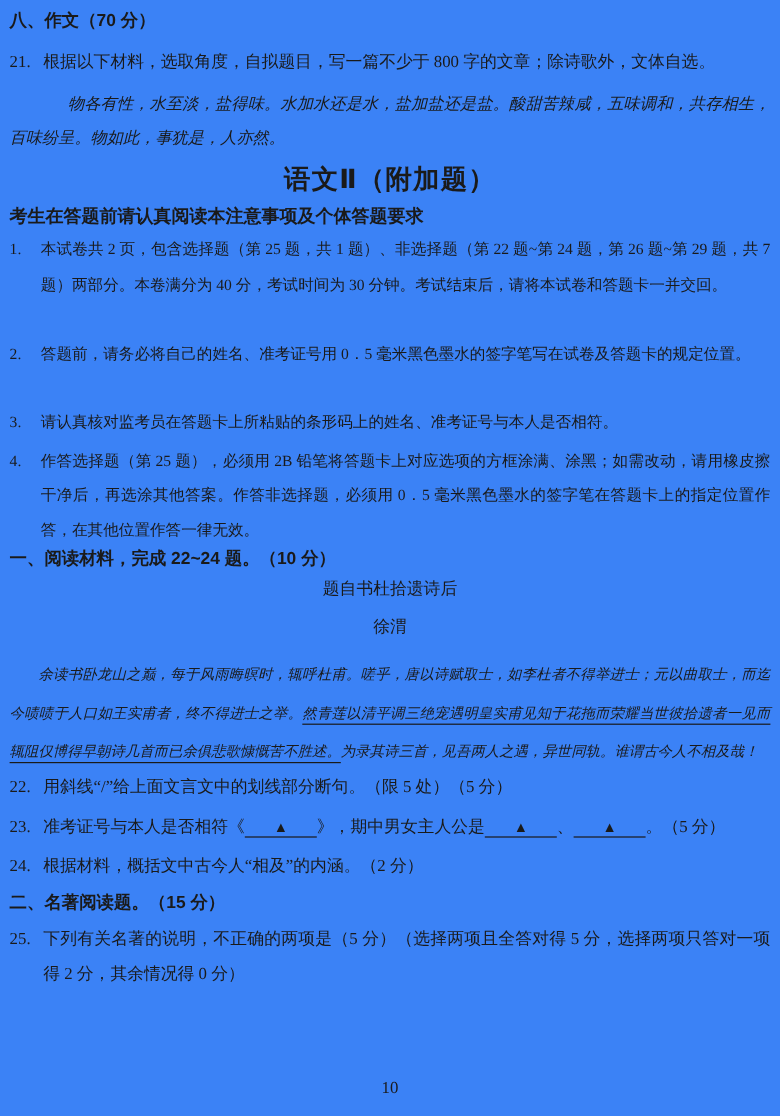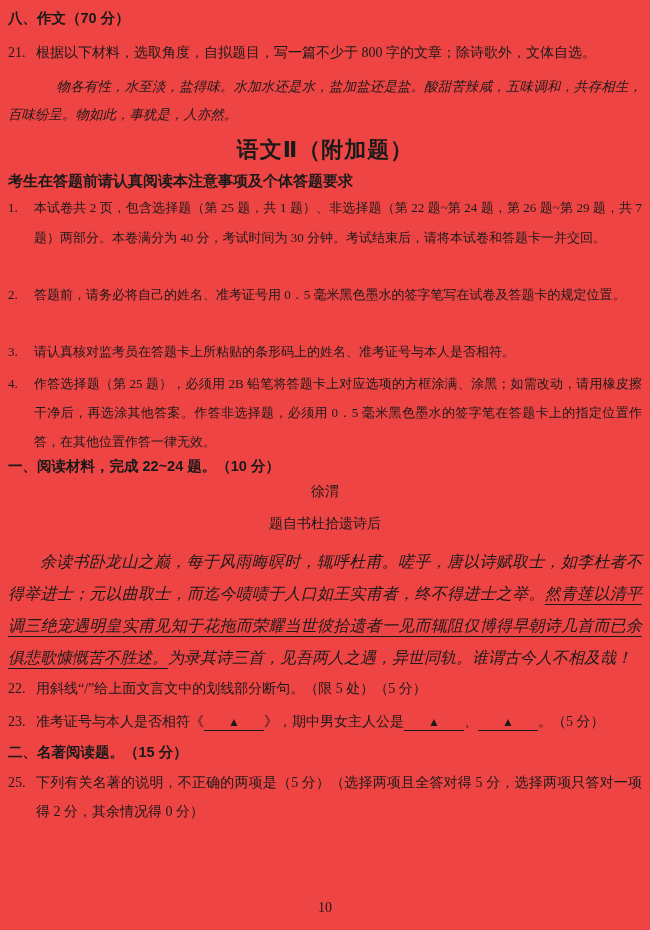--- a/index.html
+++ b/index.html
@@ -1,21 +1,21 @@
 <!DOCTYPE html>
 <html><head>
 <meta charset="utf-8">
 <style>
   html,body{margin:0;padding:0;background:#ffffff;}
   .page{
     position:relative;
     width:650px;height:930px;
     box-sizing:border-box;
     padding:8px 8px 0 8px;
-    background:#ef4444;
+    background:#3b82f6;
     color:#1a1a1a;
     font-family:"Liberation Serif","DejaVu Serif",serif;
     font-size:14px;
     overflow:hidden;
   }
   .hei{font-family:"Liberation Sans","DejaVu Sans",sans-serif;font-weight:bold;}
   .kaiti{font-style:italic;}
   .sec-heading{font-size:14.5px;line-height:20px;margin:0 0 12px 0;}
   .q-row{display:flex;line-height:26px;margin:0 0 7px 0;}
   .q-num{flex:0 0 28px;}
@@ -34,21 +34,21 @@
   }
   .notice-intro{font-size:15px;line-height:20px;margin:0 0 2px 0;}
   .notice-item{display:flex;font-size:13px;line-height:30px;margin:0 0 27px 0;}
   .notice-item .q-num{flex:0 0 26px;}
   .notice-item .q-text{flex:1;text-align:justify;}
   .notice-item.tight{margin-bottom:2px;}
   .notice-item.last{margin-bottom:0;line-height:29px;}
   .reading-heading{margin:0 0 6px 0;}
   .center-line{text-align:center;font-size:14px;line-height:20px;margin:0 0 12px 0;}
   .passage{
-    font-size:16px;line-height:32px;margin:0 0 2px 0;
+    font-size:12px;line-height:32px;margin:0 0 2px 0;
     text-indent:2em;text-align:justify;font-family:Liberation Serif, serif;
   }
   .u-part{text-decoration:underline;text-underline-offset:5px;}
   .blank{
     display:inline-block;min-width:52px;text-align:center;
     border-bottom:1px solid #1a1a1a;line-height:16px;
     font-size:12px;font-style:normal;padding:0 4px;
   }
   .q25{line-height:29px;margin-bottom:0;}
   .q25 .q-text{text-align:justify;}
@@ -88,35 +88,39 @@
     <span class="q-num">3.</span>
     <span class="q-text">请认真核对监考员在答题卡上所粘贴的条形码上的姓名、准考证号与本人是否相符。</span>
   </div>
   <div class="notice-item last">
     <span class="q-num">4.</span>
     <span class="q-text">作答选择题（第 25 题），必须用 2B 铅笔将答题卡上对应选项的方框涂满、涂黑；如需改动，请用橡皮擦干净后，再选涂其他答案。作答非选择题，必须用 0．5 毫米黑色墨水的签字笔在答题卡上的指定位置作答，在其他位置作答一律无效。</span>
   </div>
 
   <h2 class="hei sec-heading reading-heading">一、阅读材料，完成 22~24 题。（10 分）</h2>
 
+  <div class="center-line">题自书杜拾遗诗后</div>
   <div class="center-line">徐渭</div>
-  <div class="center-line">题自书杜拾遗诗后</div>
 
   <p class="kaiti passage"><span>余读书卧龙山之巅，每于风雨晦暝时，辄呼杜甫。嗟乎，唐以诗赋取士，如李杜者不得举进士；元以曲取士，而迄今啧啧于人口如王实甫者，终不得进士之举。</span><span class="u-part">然青莲以清平调三绝宠遇明皇实甫见知于花拖而荣耀当世彼拾遗者一见而辄阻仅博得早朝诗几首而已余俱悲歌慷慨苦不胜述。</span><span>为录其诗三首，见吾两人之遇，异世同轨。谁谓古今人不相及哉！</span></p>
 
   <div class="q-row">
     <span class="q-num">22.</span>
     <span class="q-text">用斜线“/”给上面文言文中的划线部分断句。（限 5 处）（5 分）</span>
   </div>
 
   <div class="q-row">
     <span class="q-num">23.</span>
     <span class="q-text"><span>准考证号与本人是否相符《</span><span class="blank">▲</span><span>》，期中男女主人公是</span><span class="blank">▲</span><span>、</span><span class="blank">▲</span><span>。（5 分）</span></span>
   </div>
 
+  <div class="q-row">
+    <span class="q-num">24.</span>
+    <span class="q-text">根据材料，概括文中古今人“相及”的内涵。（2 分）</span>
+  </div>
 
   <h2 class="hei sec-heading" style="margin-bottom:6px;">二、名著阅读题。（15 分）</h2>
 
   <div class="q-row q25">
     <span class="q-num">25.</span>
     <span class="q-text">下列有关名著的说明，不正确的两项是（5 分）（选择两项且全答对得 5 分，选择两项只答对一项得 2 分，其余情况得 0 分）</span>
   </div>
 
   <div class="footer">10</div>
 

